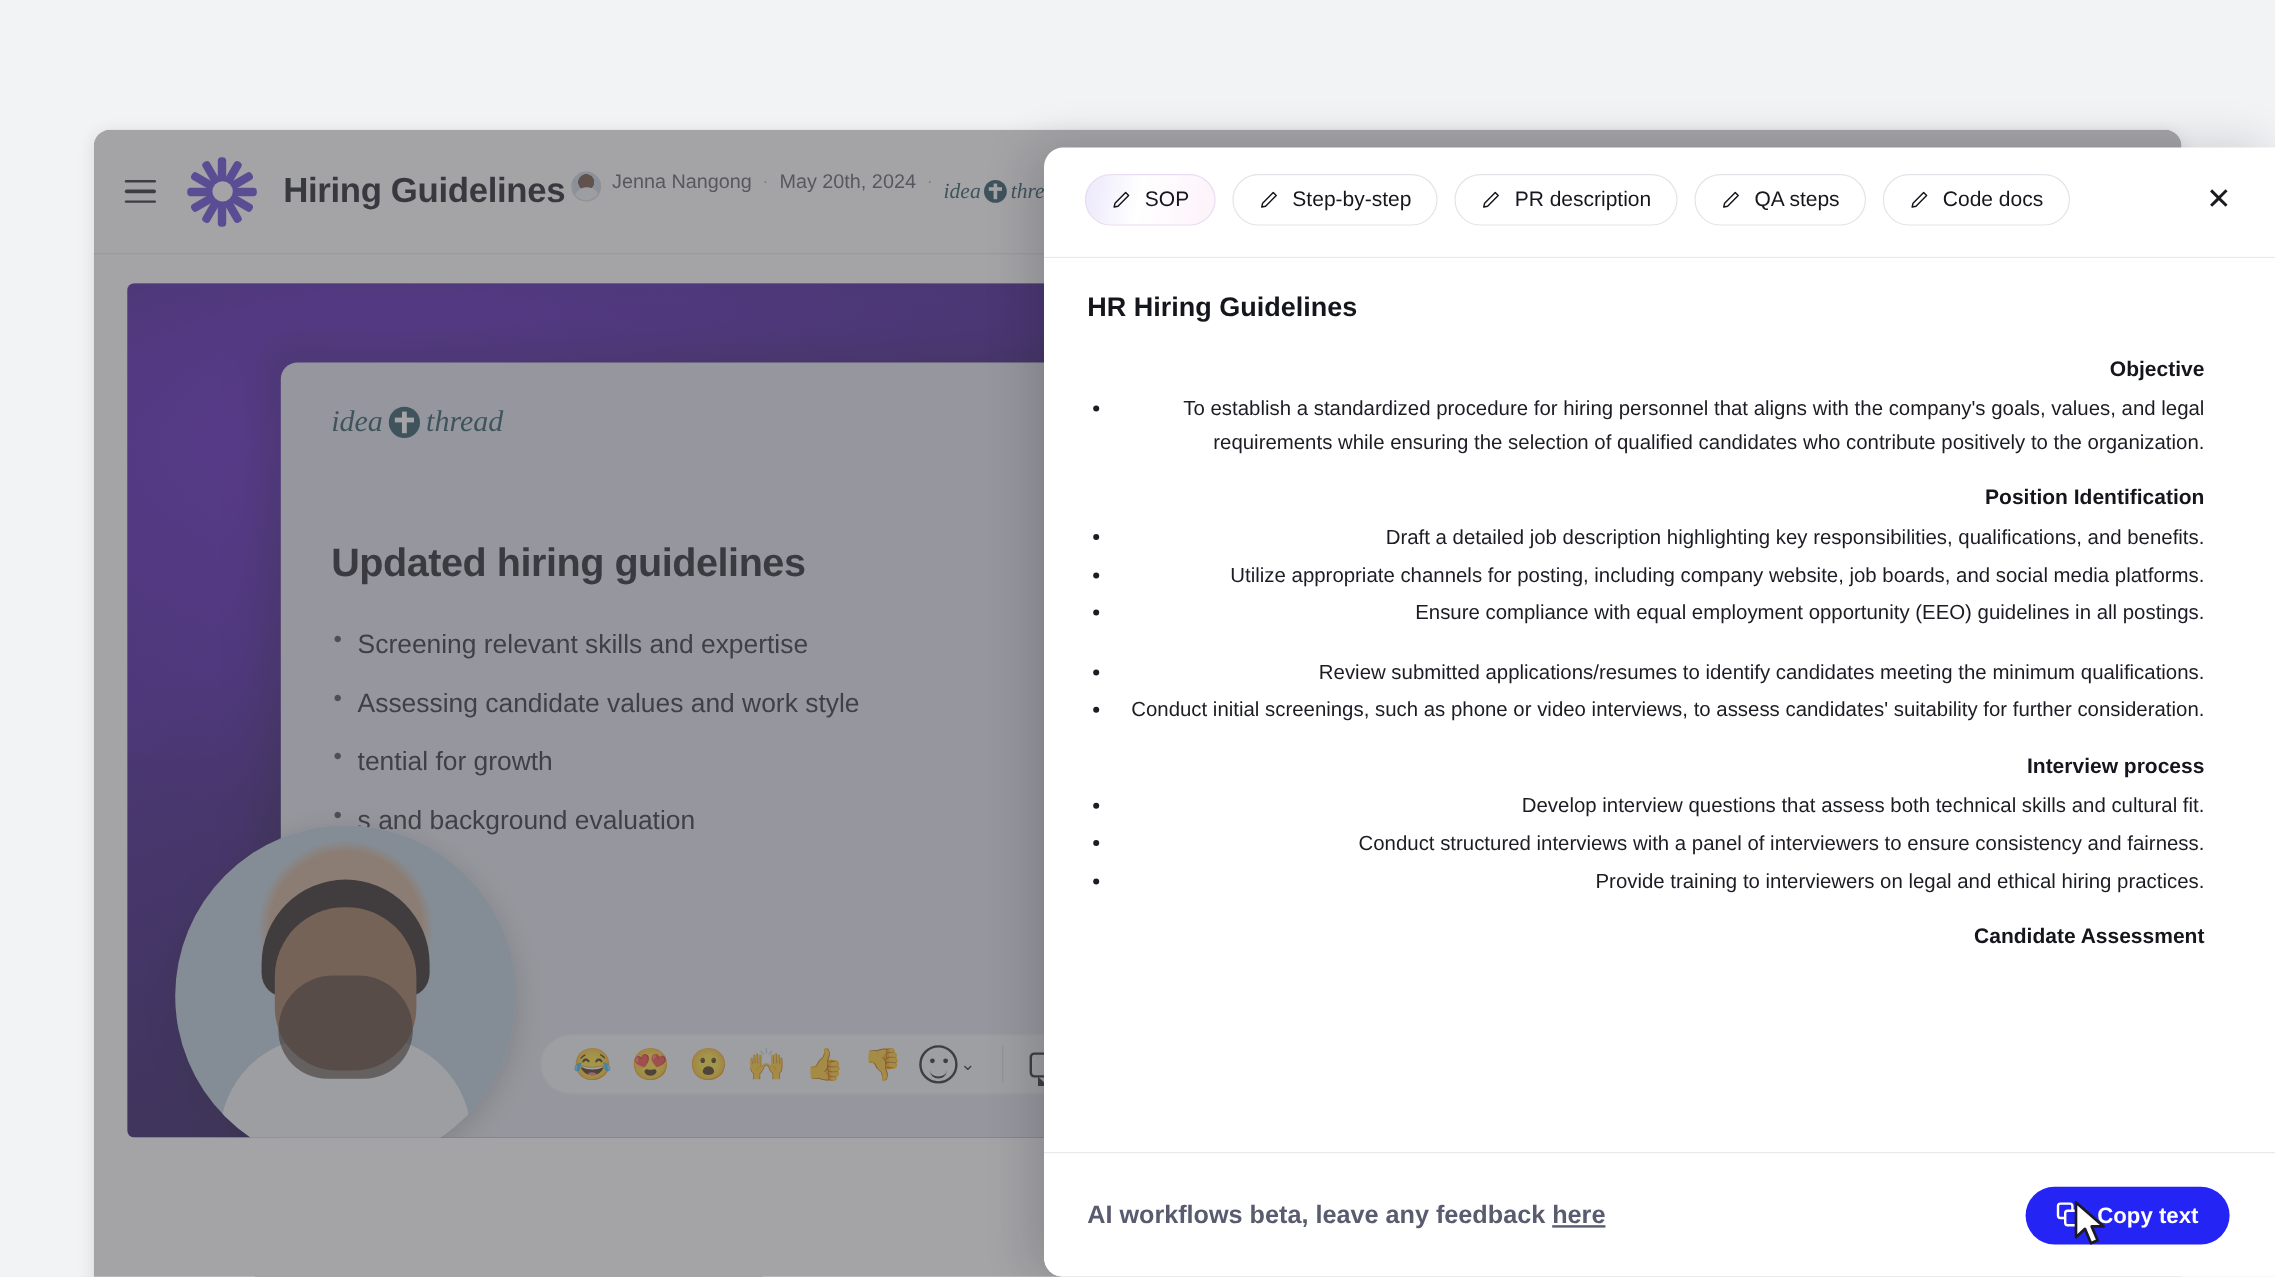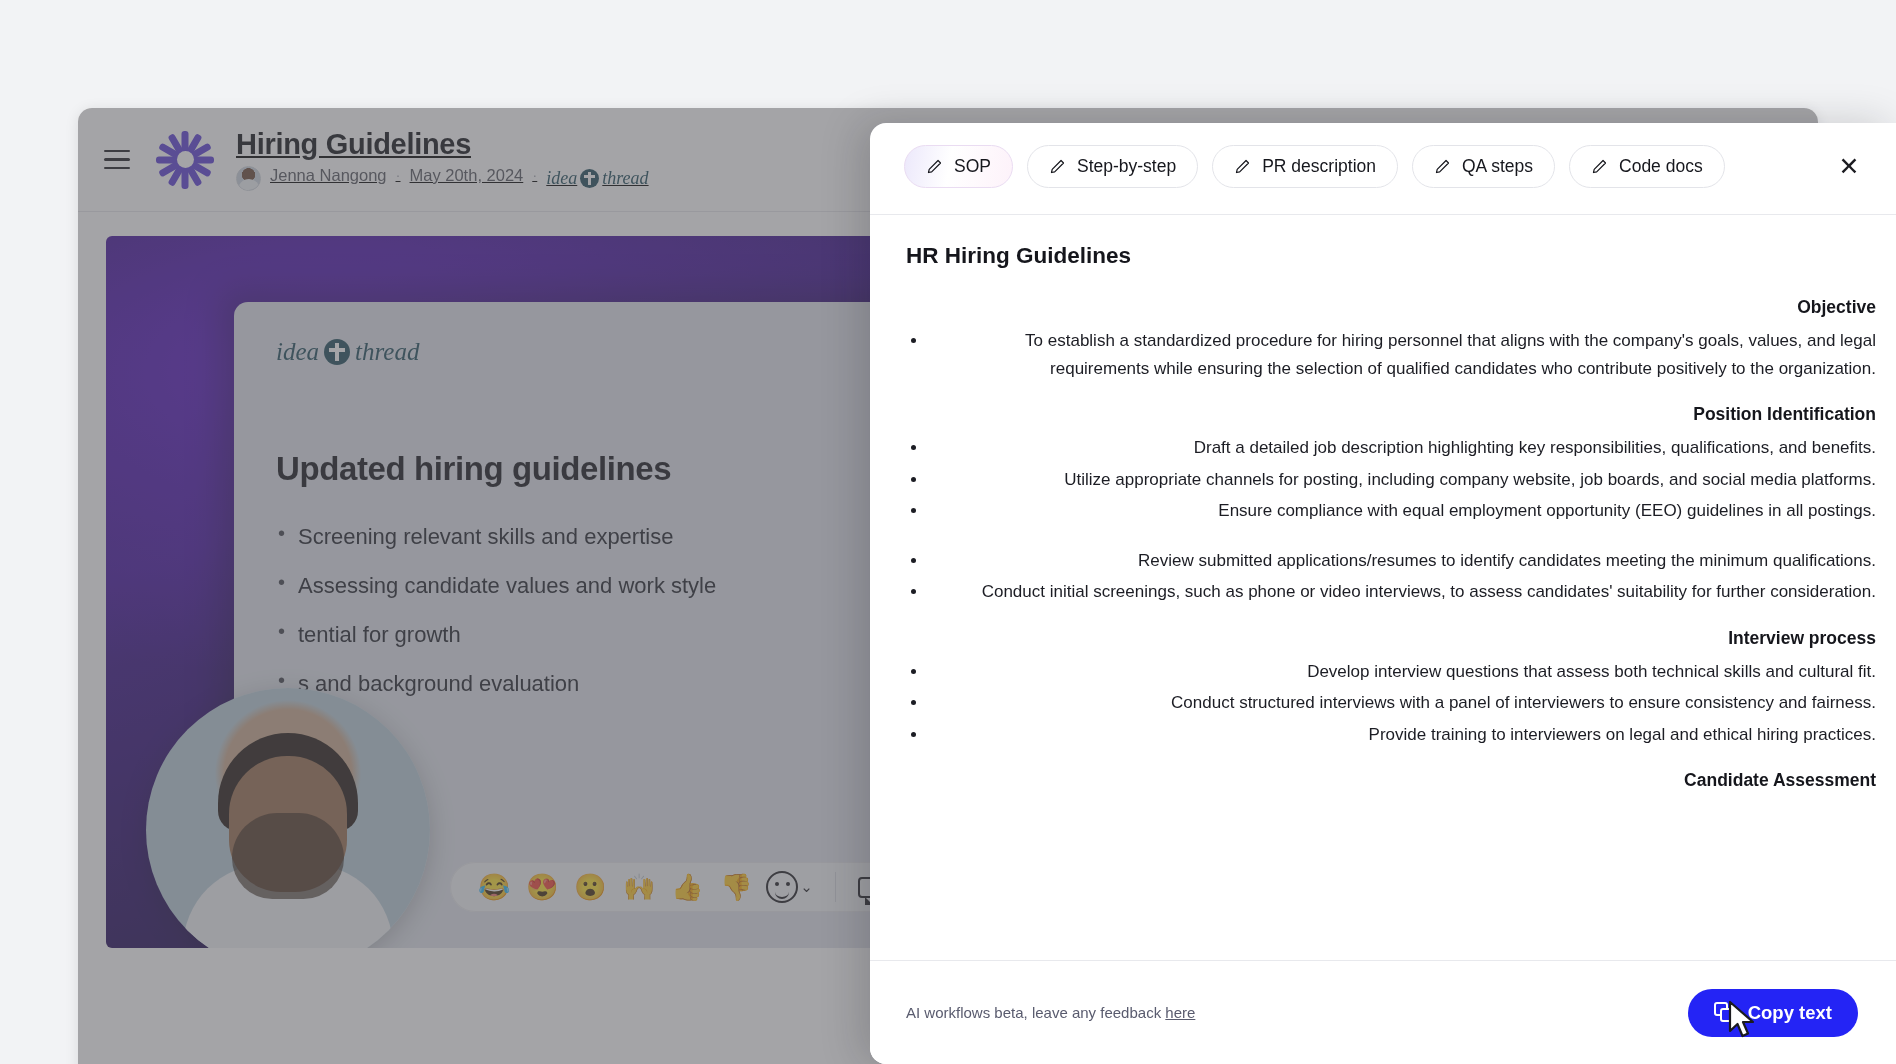--- a/index.html
+++ b/index.html
@@ -42,21 +42,21 @@
   .burst i {
     position:absolute; left:50%; top:50%;
     width:7px; height:26px; background:#5b3fd6; border-radius:3px;
     transform-origin: 50% 0%;
   }
   .burst .hole {
     position:absolute; left:50%; top:50%; width:17px; height:17px;
     margin:-8.5px 0 0 -8.5px; background:#fff; border-radius:50%;
     z-index:3;
   }
-  .head-texts { display:flex; flex-direction:column; gap:5px;text-decoration:underline; }
+  .head-texts { display:flex; flex-direction:row; gap:5px; }
   .doc-title { font-size: 29px; font-weight: 700; color:#111218; letter-spacing:-.3px; }
   .meta-row { display:flex; gap:9px; font-size:16.5px; color:#55575f; }
   .avatar-sm {
     width: 25px; height: 25px; border-radius:50%; flex:none;
     background: radial-gradient(circle at 50% 34%, #6b4a38 0 34%, #c9d3dd 36% 100%);
     border: 1px solid #cfd4da;
     position: relative; overflow:hidden;
   }
   .avatar-sm::after{
     content:""; position:absolute; left:50%; bottom:0; width:22px; height:11px;
@@ -184,35 +184,35 @@
   .chip.selected {
     border-color:#eadcf2;
     background: linear-gradient(100deg, #ece8fb 0%, #ffffff 42%, #fdf2fa 100%);
   }
   .pen { width:17px; height:17px; flex:none; }
 
   .doc-divider { height:1px; background:#e8e9ed; }
 
   .doc-body {
     flex:1; overflow:hidden; position:relative;
-    padding: 28px 20px 0 36px;
+    padding: 28px 59px 0 36px;
   }
   .doc-h1 { font-size:22.5px; font-weight:700; color:#15161c; margin-bottom:28px; }
   .sec { margin-bottom: 22px; text-align: right; }
   .sec-h { font-size:17.5px; font-weight:700; color:#15161c; margin-bottom:9px; }
   .sec ul { margin:0; padding-left:22px; }
   .sec li { font-size:17px; line-height:1.62; color:#1c1d24; margin-bottom:4px; }
 
   .modal-footer {
     height:104px; border-top:1px solid #e8e9ed;
     display:flex; align-items:center; justify-content:space-between;
     padding: 0 38px 0 36px;
     background:#fff;
   }
-  .foot-note { font-size:15px; color:#595b6e; }
+  .foot-note { font-size:21px; color:#595b6e;font-weight:bold; }
   .foot-note a { color:#595b6e; text-decoration:underline; }
   .copy-btn {
     display:flex; align-items:center; gap:13px;
     background:#2424f5; color:#fff; border:none;
     height:48px; padding:0 26px; border-radius:24px;
     font-size:18.5px; font-weight:700; cursor:pointer;
     font-family:"Liberation Sans", sans-serif;
   }
   .copy-ic { width:21px; height:21px; position:relative; flex:none; }
   .copy-ic i:first-child{ position:absolute; left:0; top:0; width:14px;height:14px;

